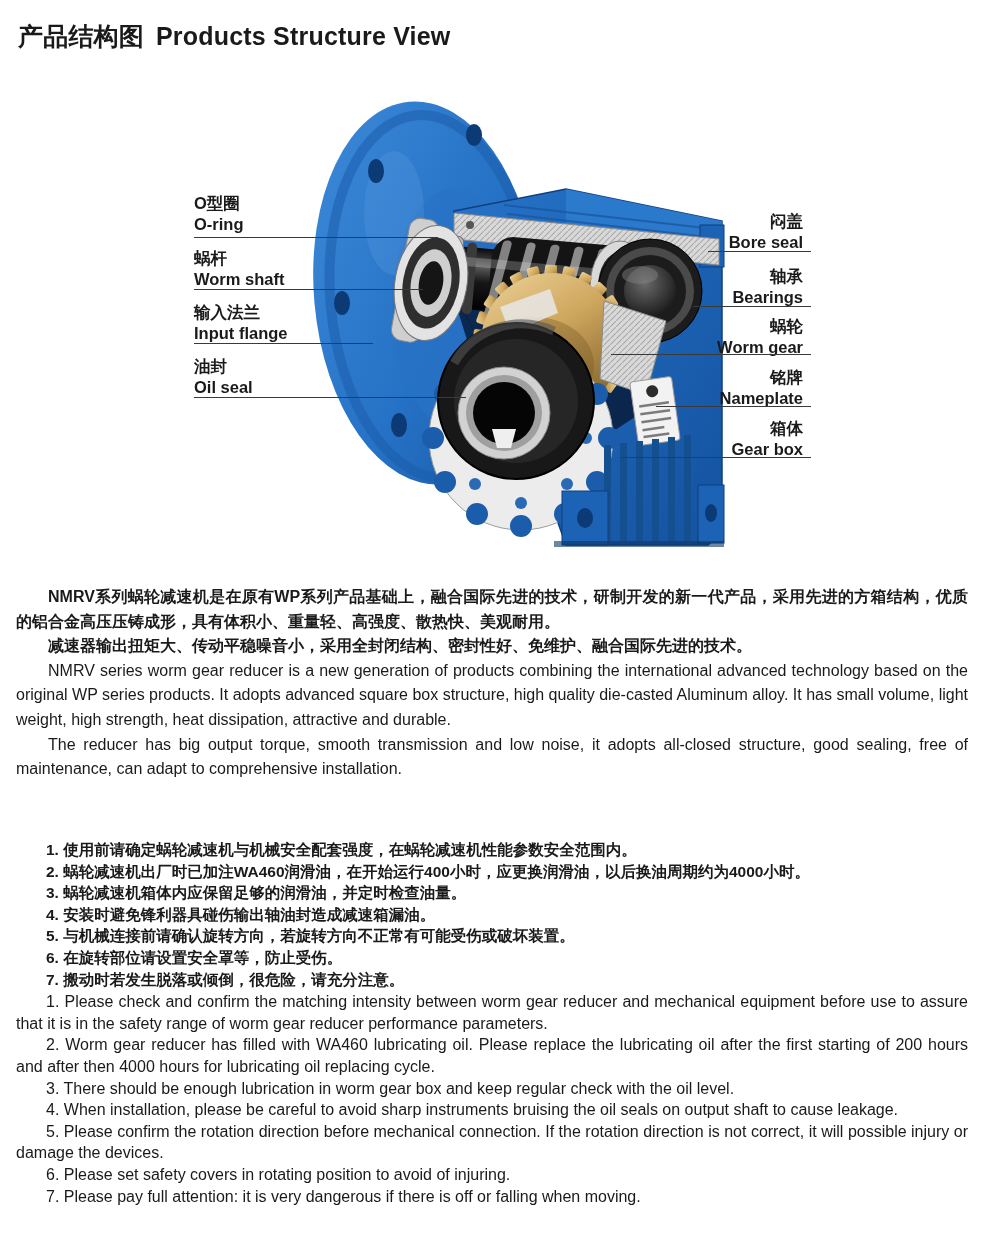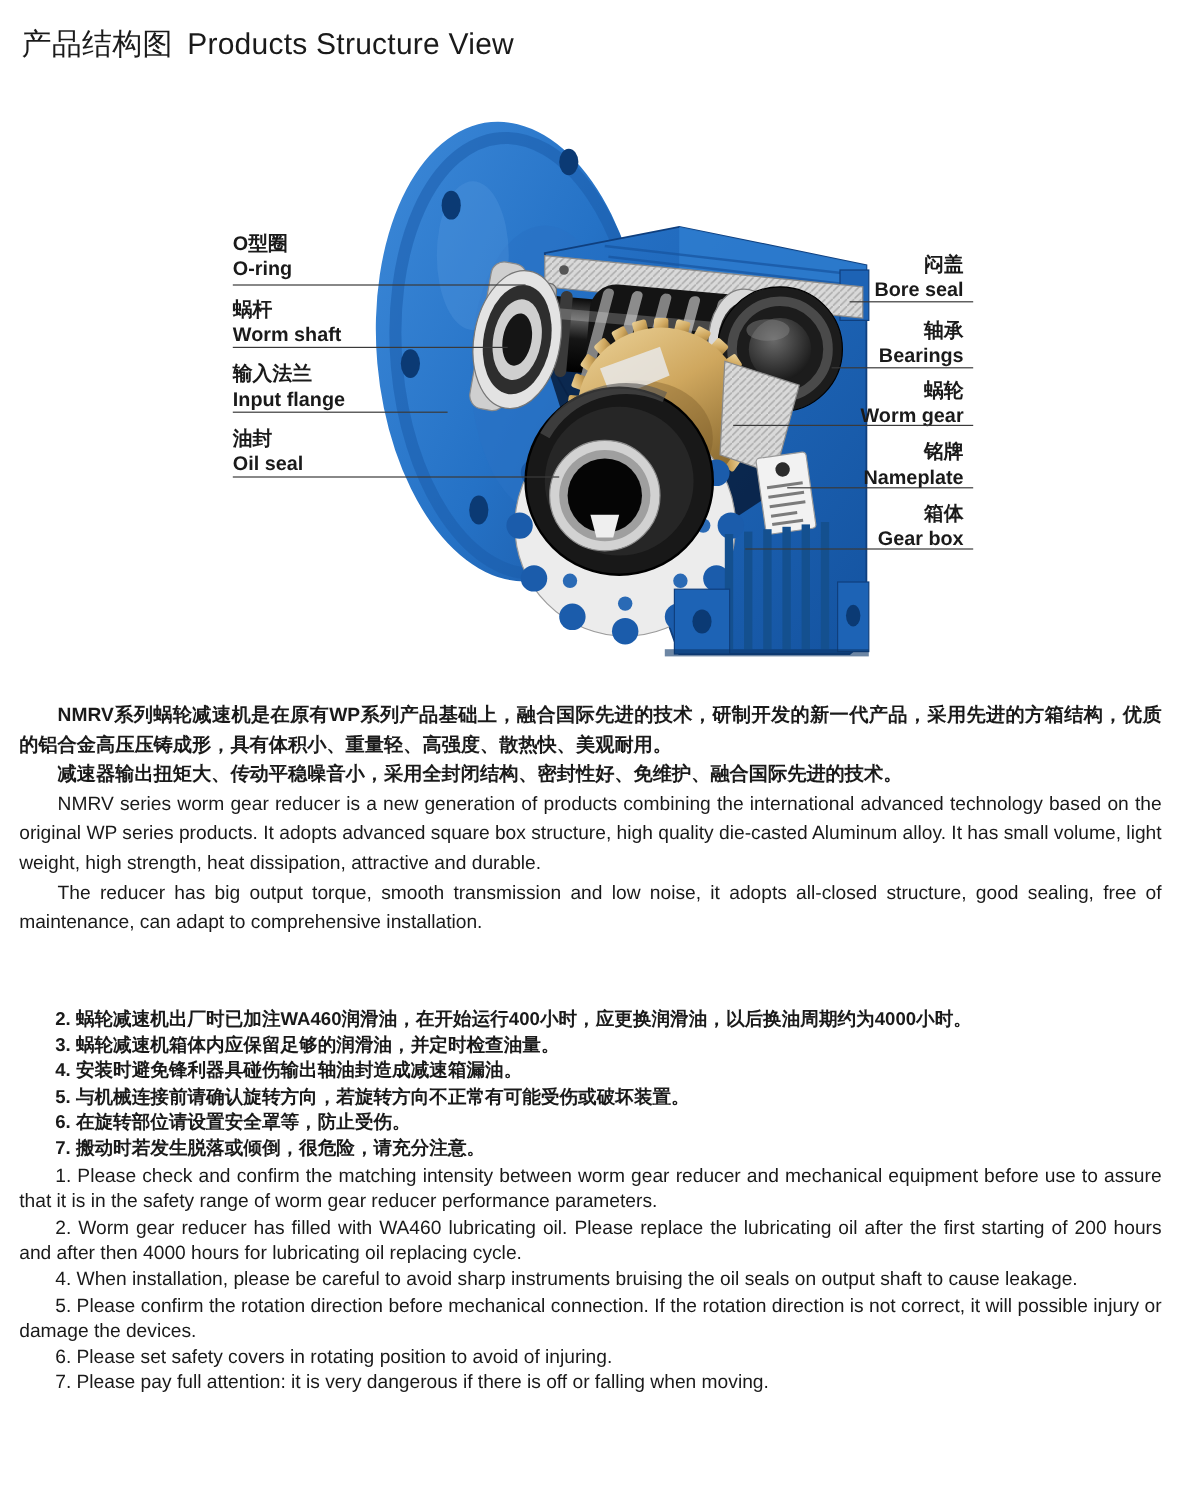--- a/index.html
+++ b/index.html
@@ -2,21 +2,21 @@
 <html><head>
 <meta charset="utf-8">
 <style>
   html,body{margin:0;padding:0;}
   body{
     width:984px;height:1257px;position:relative;background:#ffffff;
     font-family:"Liberation Sans","DejaVu Sans",sans-serif;color:#1a1a1a;
     overflow:hidden;
   }
   .page-title{
-    position:absolute;left:18px;top:20px;font-size:25px;font-weight:normal;
+    position:absolute;left:18px;top:20px;font-size:25px;font-weight:bold;
     letter-spacing:0.2px;white-space:nowrap;
   }
   .page-title .cn{margin-right:12px;}
   
   #diagram{position:absolute;left:16px;top:85px;width:976px;height:505px;}
   #machine-svg{position:absolute;left:288px;top:8px;}
   .lbl{position:absolute;font-size:16.5px;font-weight:bold;line-height:21px;white-space:nowrap;}
   .lbl.right{text-align:right;}
   .leader{position:absolute;height:0;border-top:1.6px solid #3a3a3a;}
   
@@ -300,28 +300,30 @@
 
 <section id="summary">
   <p class="body-cn">NMRV系列蜗轮减速机是在原有WP系列产品基础上，融合国际先进的技术，研制开发的新一代产品，采用先进的方箱结构，优质的铝合金高压压铸成形，具有体积小、重量轻、高强度、散热快、美观耐用。</p>
   <p class="body-cn">减速器输出扭矩大、传动平稳噪音小，采用全封闭结构、密封性好、免维护、融合国际先进的技术。</p>
   <p>NMRV series worm gear reducer is a new generation of products combining the international advanced technology based on the original WP series products. It adopts advanced square box structure, high quality die-casted Aluminum alloy. It has small volume, light weight, high strength, heat dissipation, attractive and durable.</p>
   <p>The reducer has big output torque, smooth transmission and low noise, it adopts all-closed structure, good sealing, free of maintenance, can adapt to comprehensive installation.</p>
 </section>
 
 <section id="safety">
   <div class="cn-list">
+    <p>1. 使用前请确定蜗轮减速机与机械安全配套强度，在蜗轮减速机性能参数安全范围内。</p>
     <p>2. 蜗轮减速机出厂时已加注WA460润滑油，在开始运行400小时，应更换润滑油，以后换油周期约为4000小时。</p>
     <p>3. 蜗轮减速机箱体内应保留足够的润滑油，并定时检查油量。</p>
     <p>4. 安装时避免锋利器具碰伤输出轴油封造成减速箱漏油。</p>
     <p>5. 与机械连接前请确认旋转方向，若旋转方向不正常有可能受伤或破坏装置。</p>
     <p>6. 在旋转部位请设置安全罩等，防止受伤。</p>
     <p>7. 搬动时若发生脱落或倾倒，很危险，请充分注意。</p>
   </div>
   <div class="en-list">
     <p>1. Please check and confirm the matching intensity between worm gear reducer and mechanical equipment before use to assure that it is in the safety range of worm gear reducer performance parameters.</p>
     <p>2. Worm gear reducer has filled with WA460 lubricating oil. Please replace the lubricating oil after the first starting of 200 hours and after then 4000 hours for lubricating oil replacing cycle.</p>
+    <p>3. There should be enough lubrication in worm gear box and keep regular check with the oil level.</p>
     <p>4. When installation, please be careful to avoid sharp instruments bruising the oil seals on output shaft to cause leakage.</p>
     <p>5. Please confirm the rotation direction before mechanical connection. If the rotation direction is not correct, it will possible injury or damage the devices.</p>
     <p>6. Please set safety covers in rotating position to avoid of injuring.</p>
     <p>7. Please pay full attention: it is very dangerous if there is off or falling when moving.</p>
   </div>
 </section>
 
 </body></html>

